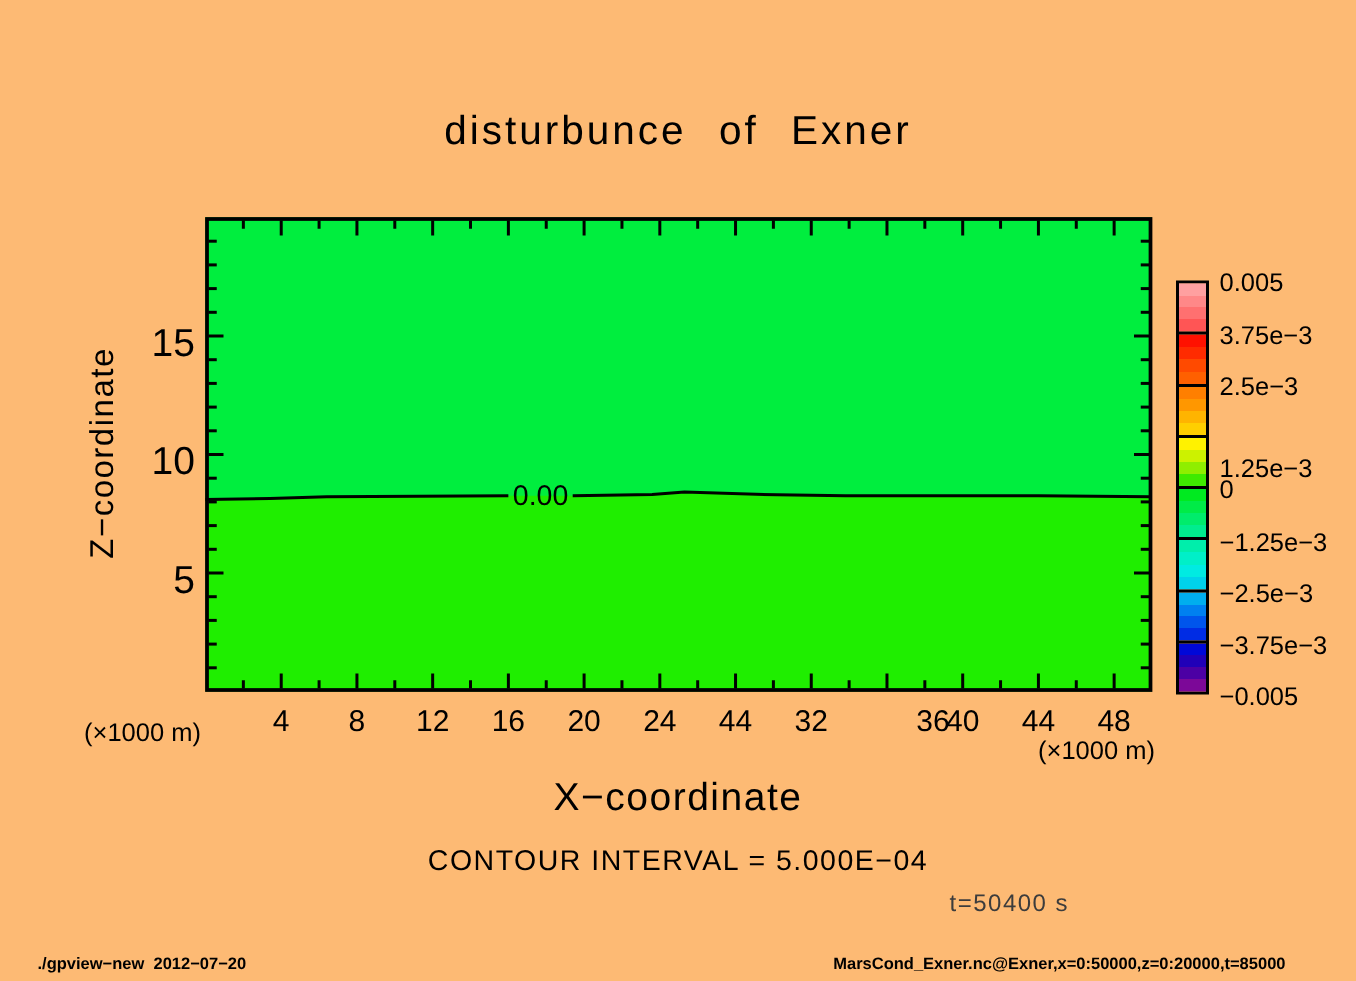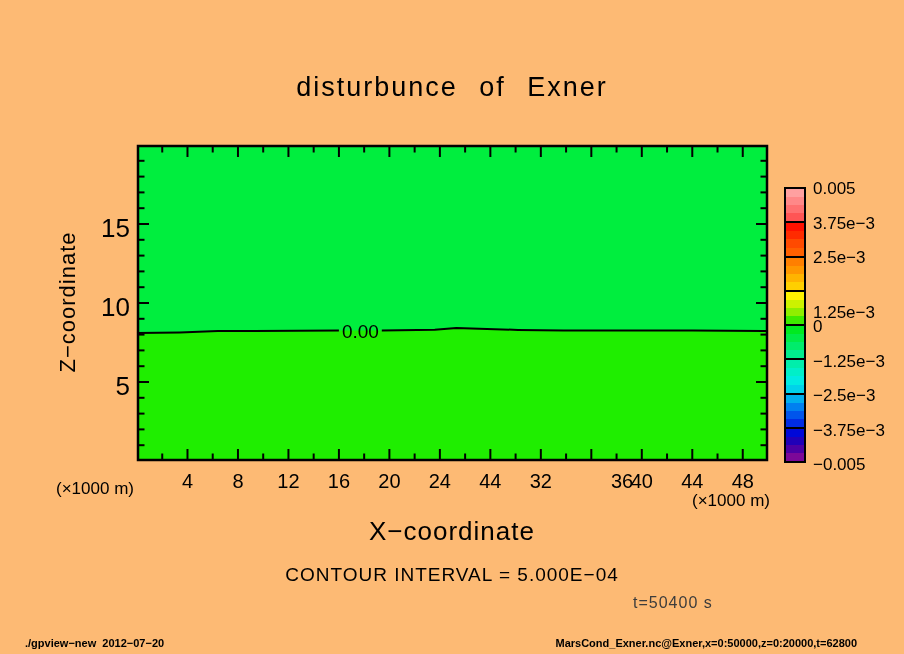--- a/index.html
+++ b/index.html
@@ -142,21 +142,21 @@
       <div class="cb-seg" style="background: linear-gradient(rgb(0, 234, 32) 0%, rgb(0, 234, 32) 25%, rgb(0, 235, 71) 25%, rgb(0, 235, 71) 50%, rgb(0, 236, 107) 50%, rgb(0, 236, 107) 75%, rgb(0, 237, 142) 75%, rgb(0, 237, 142) 100%);"></div>
       <div class="cb-seg" style="background: linear-gradient(rgb(0, 238, 171) 0%, rgb(0, 238, 171) 25%, rgb(0, 239, 200) 25%, rgb(0, 239, 200) 50%, rgb(0, 235, 226) 50%, rgb(0, 235, 226) 75%, rgb(0, 210, 234) 75%, rgb(0, 210, 234) 100%);"></div>
       <div class="cb-seg" style="background: linear-gradient(rgb(0, 174, 238) 0%, rgb(0, 174, 238) 25%, rgb(0, 128, 240) 25%, rgb(0, 128, 240) 50%, rgb(0, 85, 236) 50%, rgb(0, 85, 236) 75%, rgb(0, 44, 228) 75%, rgb(0, 44, 228) 100%);"></div>
       <div class="cb-seg" style="background: linear-gradient(rgb(0, 8, 216) 0%, rgb(0, 8, 216) 25%, rgb(32, 0, 184) 25%, rgb(32, 0, 184) 50%, rgb(76, 0, 164) 50%, rgb(76, 0, 164) 75%, rgb(124, 8, 152) 75%, rgb(124, 8, 152) 100%);"></div>
     </div>
 
   <div class="abs cint">CONTOUR INTERVAL = 5.000E−04</div>
   <div class="abs time">t=50400 s</div>
 
   <div class="abs foot foot-l">./gpview−new  2012−07−20</div>
-  <div class="abs foot foot-r">MarsCond_Exner.nc@Exner,x=0:50000,z=0:20000,t=62800</div>
+  <div class="abs foot foot-r">MarsCond_Exner.nc@Exner,x=0:50000,z=0:20000,t=85000</div>
 
 <div class="tick-x" style="left: 165.48px; top: 470px;">4</div>
     <div class="tick-x" style="left: 215.96px; top: 470px;">8</div>
     <div class="tick-x" style="left: 266.44px; top: 470px;">12</div>
     <div class="tick-x" style="left: 316.92px; top: 470px;">16</div>
     <div class="tick-x" style="left: 367.4px; top: 470px;">20</div>
     <div class="tick-x" style="left: 417.88px; top: 470px;">24</div>
     <div class="tick-x" style="left: 468.36px; top: 470px;">44</div>
     <div class="tick-x" style="left: 518.84px; top: 470px;">32</div>
     <div class="tick-x" style="left: 600px; top: 470px;">36</div>

